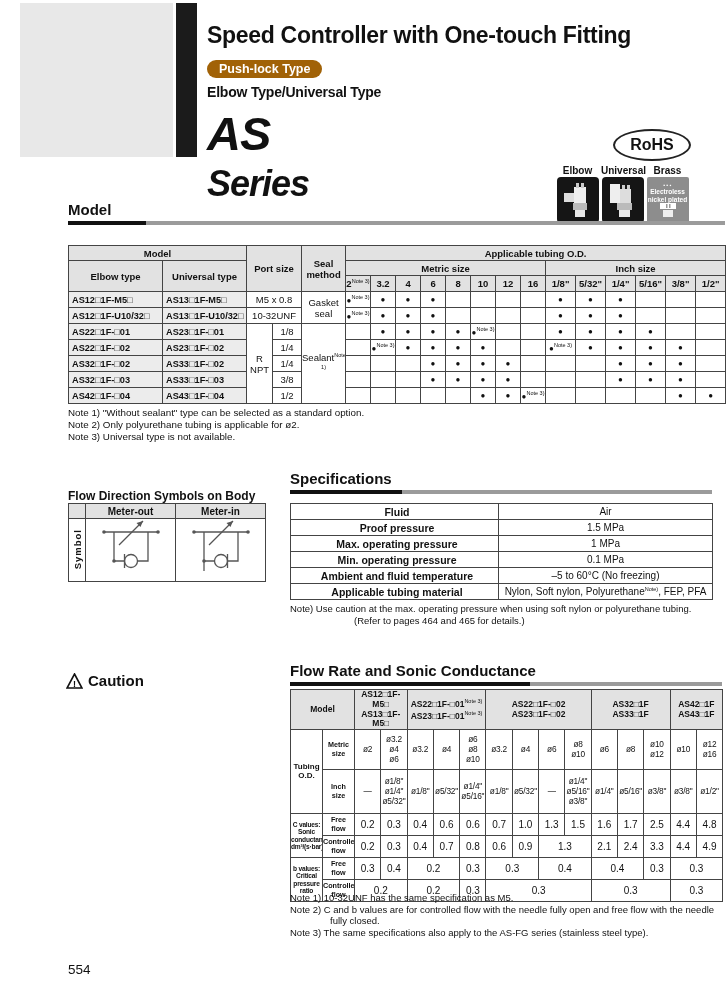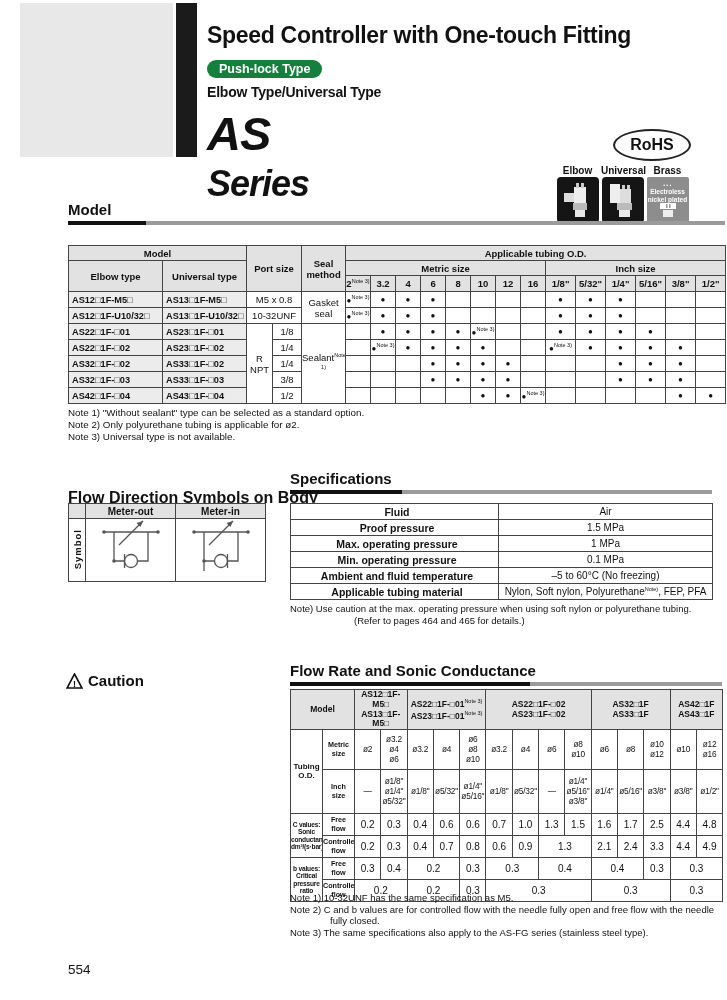--- a/index.html
+++ b/index.html
@@ -4,39 +4,39 @@
 <style>
   html,body{margin:0;padding:0;background:#fff;}
   .page{position:relative;width:727px;height:1000px;background:#ffffff;overflow:hidden;
         font-family:"Liberation Sans",sans-serif;color:#111;}
   .abs{position:absolute;}
 
   
   .gray-box{left:20px;top:3px;width:153px;height:154px;background:#e8e8e8;}
   .black-bar{left:176px;top:3px;width:21px;height:154px;background:#1b1b1b;}
   .h-title{left:207px;top:22px;font-size:23px;font-weight:bold;letter-spacing:-0.3px;white-space:nowrap;}
-  .h-badge{left:207px;top:60px;background:#15803d;color:#fff;font-size:12.5px;font-weight:bold;
+  .h-badge{left:207px;top:60px;background:#a16207;color:#fff;font-size:12.5px;font-weight:bold;
            border-radius:10px;padding:2px 12px;white-space:nowrap;}
   .h-sub{left:207px;top:84px;font-size:14px;font-weight:bold;letter-spacing:-0.2px;white-space:nowrap;}
   .h-series{left:207px;top:106px;display:flex;align-items:baseline;gap:2px;flex-direction:column;}
   .h-series .as{font-size:47px;font-weight:bold;font-style:italic;letter-spacing:-1px;}
   .h-series .word{font-size:36px;font-weight:bold;font-style:italic;letter-spacing:-1px;}
   .rohs{left:613px;top:129px;width:74px;height:28px;border:2.5px solid #222;border-radius:50%;
         display:flex;align-items:center;justify-content:center;font-size:16px;font-weight:bold;}
   .thumbs{left:556px;top:165px;display:flex;gap:2px;}
   .thumb{width:43px;text-align:center;}
   .thumb .tlabel{font-size:10px;font-weight:bold;margin-bottom:1px;}
   .tbox{width:42px;height:46px;border-radius:4px;background:#151515;margin:0 auto;
         display:flex;align-items:center;justify-content:center;}
   .tbox.gray{background:#8d8d8d;flex-direction:column;border-radius:2px;}
   .tbox .ov{color:#fff;font-size:6.5px;font-weight:bold;line-height:1.15;}
 
   
   .sec-head{font-weight:bold;font-size:15px;white-space:nowrap;}
-  .sec-head.small{font-size:16px;}
+  .sec-head.small{font-size:12px;}
   .sec-rule{height:4px;background:#9b9b9b;}
   .sec-rule i{position:absolute;left:0;top:0;height:100%;background:#111;display:block;}
 
   
   table{border-collapse:collapse;table-layout:fixed;}
   th,td{border:1px solid #444;padding:0;overflow:hidden;text-align:center;vertical-align:middle;}
   th{background:#e2e2e2;font-weight:bold;}
   td{background:#fff;}
   sup.note{font-size:5.5px;font-weight:normal;vertical-align:super;letter-spacing:0;}
 

